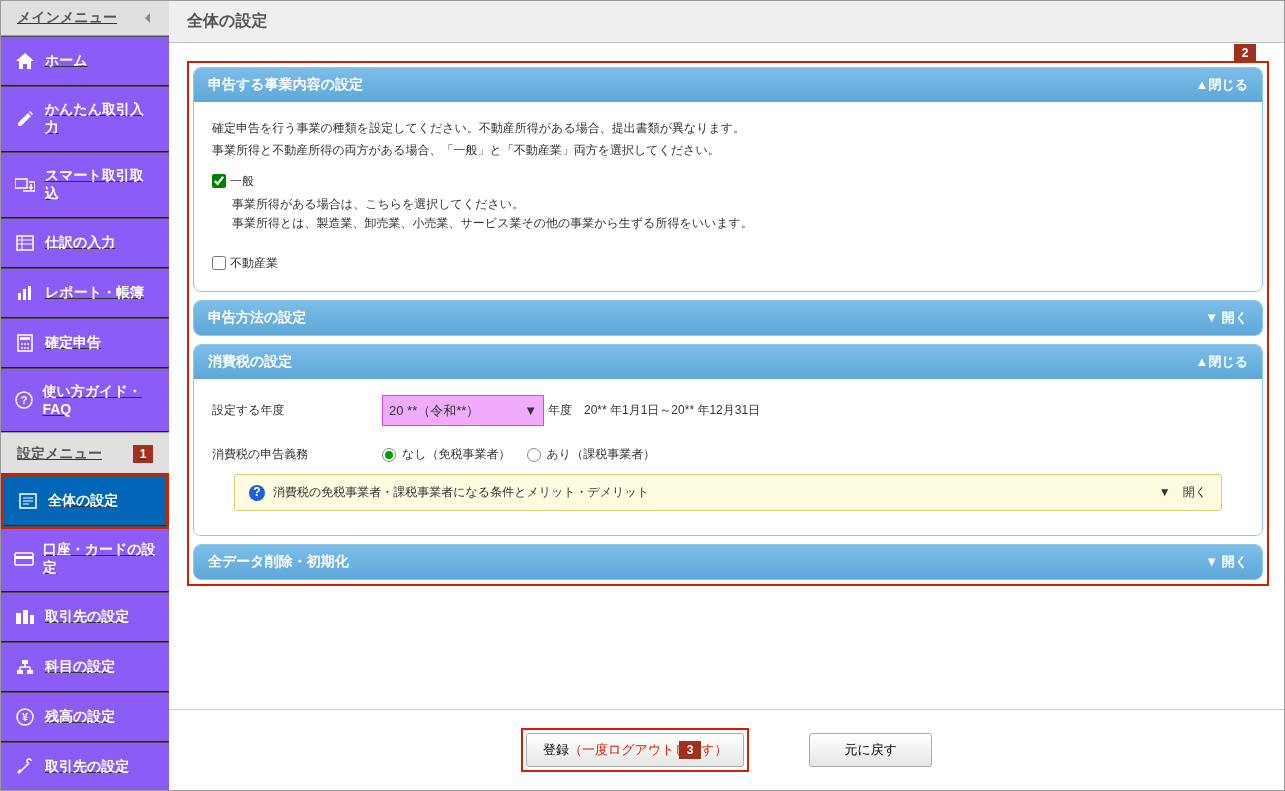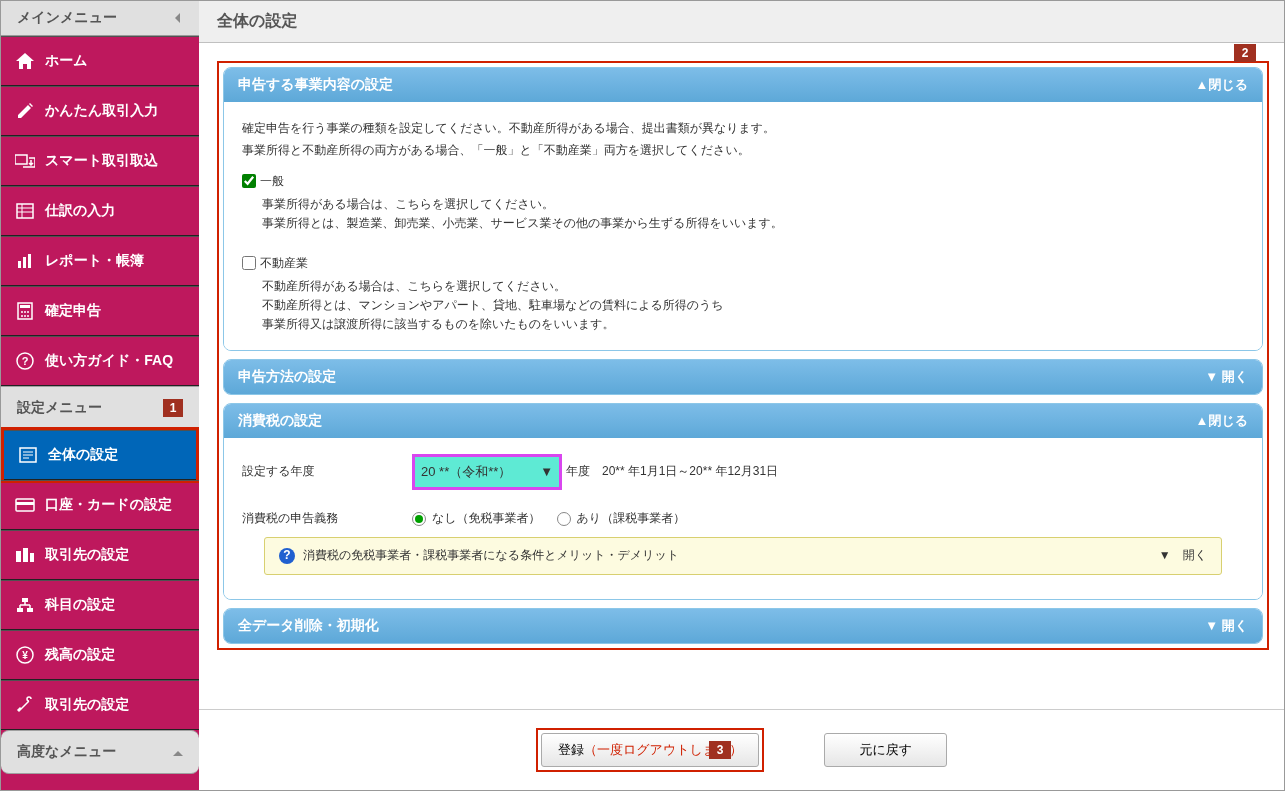--- a/index.html
+++ b/index.html
@@ -10,23 +10,24 @@
   background: #f0f0f0;
 }
 .app {
   display: flex;
   width: 1285px;
   height: 791px;
   border: 1px solid #999;
   background: #fff;
 }
 .sidebar {
-  width: 198px;
-  background: #be185d;
+  width: 168px;
+  background: #8b5cf6;
   flex-shrink: 0;
+  text-decoration: underline;
 }
 .menu-header {
   display: flex;
   align-items: center;
   justify-content: space-between;
   padding: 8px 12px 8px 16px;
   background: #e0e0e0;
   color: #555;
   font-size: 14px;
   font-weight: bold;
@@ -181,25 +182,25 @@
 .form-row {
   display: flex;
   align-items: center;
   margin-bottom: 18px;
 }
 .form-label {
   width: 170px;
   font-size: 12px;
 }
 .year-select {
-  border: 3px solid #d946ef;
+  border: 1px solid #d946ef;
   padding: 3px 6px;
   font-size: 13px;
-  background: #5eead4;
-  width: 150px;
+  background: #f0abfc;
+  width: 162px;
   display: inline-flex;
   align-items: center;
   justify-content: space-between;
   margin-right: 4px;
   cursor: pointer;
 }
 .radio-option {
   display: inline-flex;
   align-items: center;
   margin-right: 16px;
@@ -481,25 +482,20 @@
               <span>一般</span>
             </div>
             <div class="checkbox-indent">
               <div>事業所得がある場合は、こちらを選択してください。</div>
               <div>事業所得とは、製造業、卸売業、小売業、サービス業その他の事業から生ずる所得をいいます。</div>
             </div>
 
             <div class="checkbox-row" style="margin-top:20px;">
               <input type="checkbox" style="">
               <span>不動産業</span>
-            </div>
-            <div class="checkbox-indent">
-              <div>不動産所得がある場合は、こちらを選択してください。</div>
-              <div>不動産所得とは、マンションやアパート、貸地、駐車場などの賃料による所得のうち</div>
-              <div>事業所得又は譲渡所得に該当するものを除いたものをいいます。</div>
             </div>
           </div>
         </div>
 
         <div class="panel">
           <div class="panel-header">
             <span>申告方法の設定</span>
             <span class="toggle">▼ 開く</span>
           </div>
         </div>

